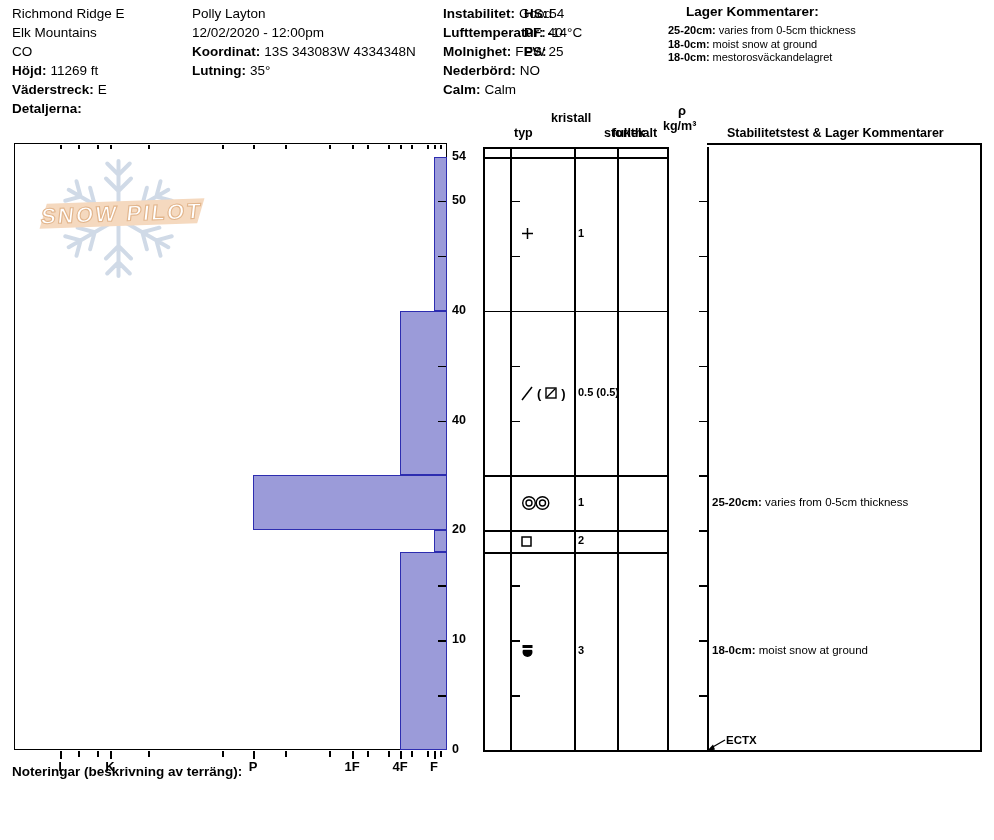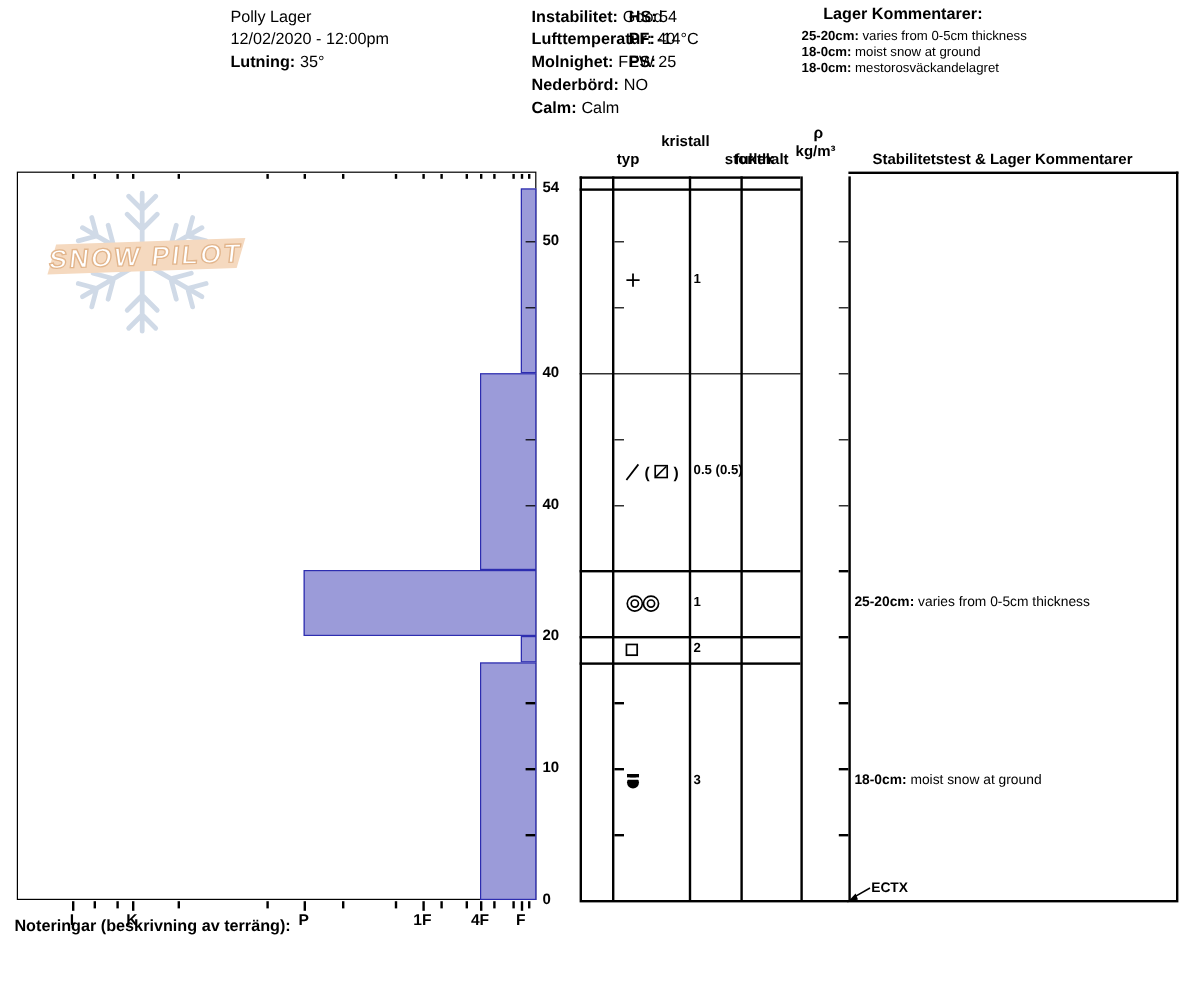--- a/index.html
+++ b/index.html
@@ -20,24 +20,33 @@
           transform:skewX(-18deg) rotate(-2deg);display:flex;align-items:center;justify-content:center;}
   .banner span{font-weight:700;font-size:22px;letter-spacing:2px;color:#fff;
           -webkit-text-stroke:1.1px #e2b58c;transform:skewX(10deg);white-space:nowrap;}
   #notes{position:absolute;left:12px;top:764px;font-size:13.5px;font-weight:700;}
 </style>
 </head>
 <body>
 
 <div id="page">
 
+  <div class="hcol" style="left:12px">
+    <div class="hline">Richmond Ridge E</div>
+    <div class="hline">Elk Mountains</div>
+    <div class="hline">CO</div>
+    <div class="hline"><span class="b">Höjd:</span><span>11269 ft</span></div>
+    <div class="hline"><span class="b">Väderstreck:</span><span>E</span></div>
+    <div class="hline"><span class="b">Detaljerna:</span></div>
+  </div>
 
   <div class="hcol" style="left:192px">
-    <div class="hline">Polly Lager</div>
+    <div class="hline">Polly Layton</div>
     <div class="hline">12/02/2020 - 12:00pm</div>
+    <div class="hline"><span class="b">Koordinat:</span><span>13S 343083W 4334348N</span></div>
     <div class="hline"><span class="b">Lutning:</span><span>35°</span></div>
   </div>
 
   <div class="hcol" style="left:443px">
     <div class="hline"><span class="b">Instabilitet:</span><span>Good</span></div>
     <div class="hline"><span class="b">Lufttemperatur:</span><span>-14°C</span></div>
     <div class="hline"><span class="b">Molnighet:</span><span>FEW</span></div>
     <div class="hline"><span class="b">Nederbörd:</span><span>NO</span></div>
     <div class="hline"><span class="b">Calm:</span><span>Calm</span></div>
   </div>

